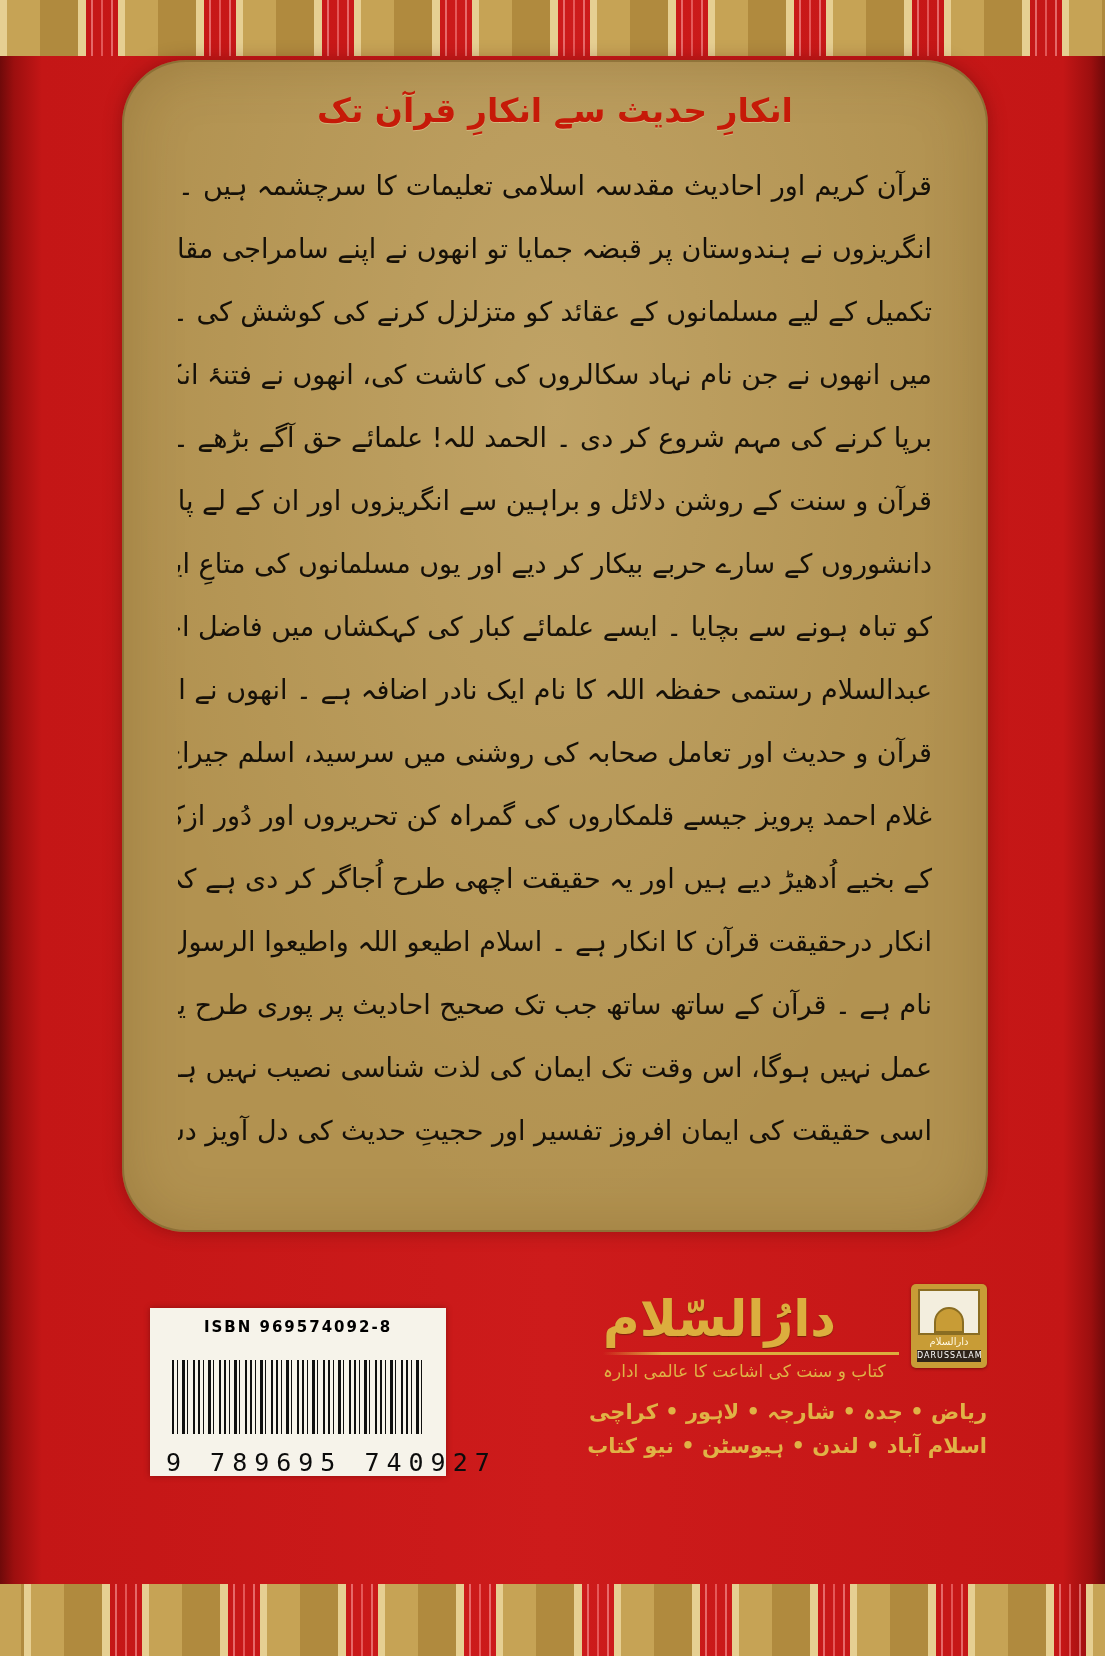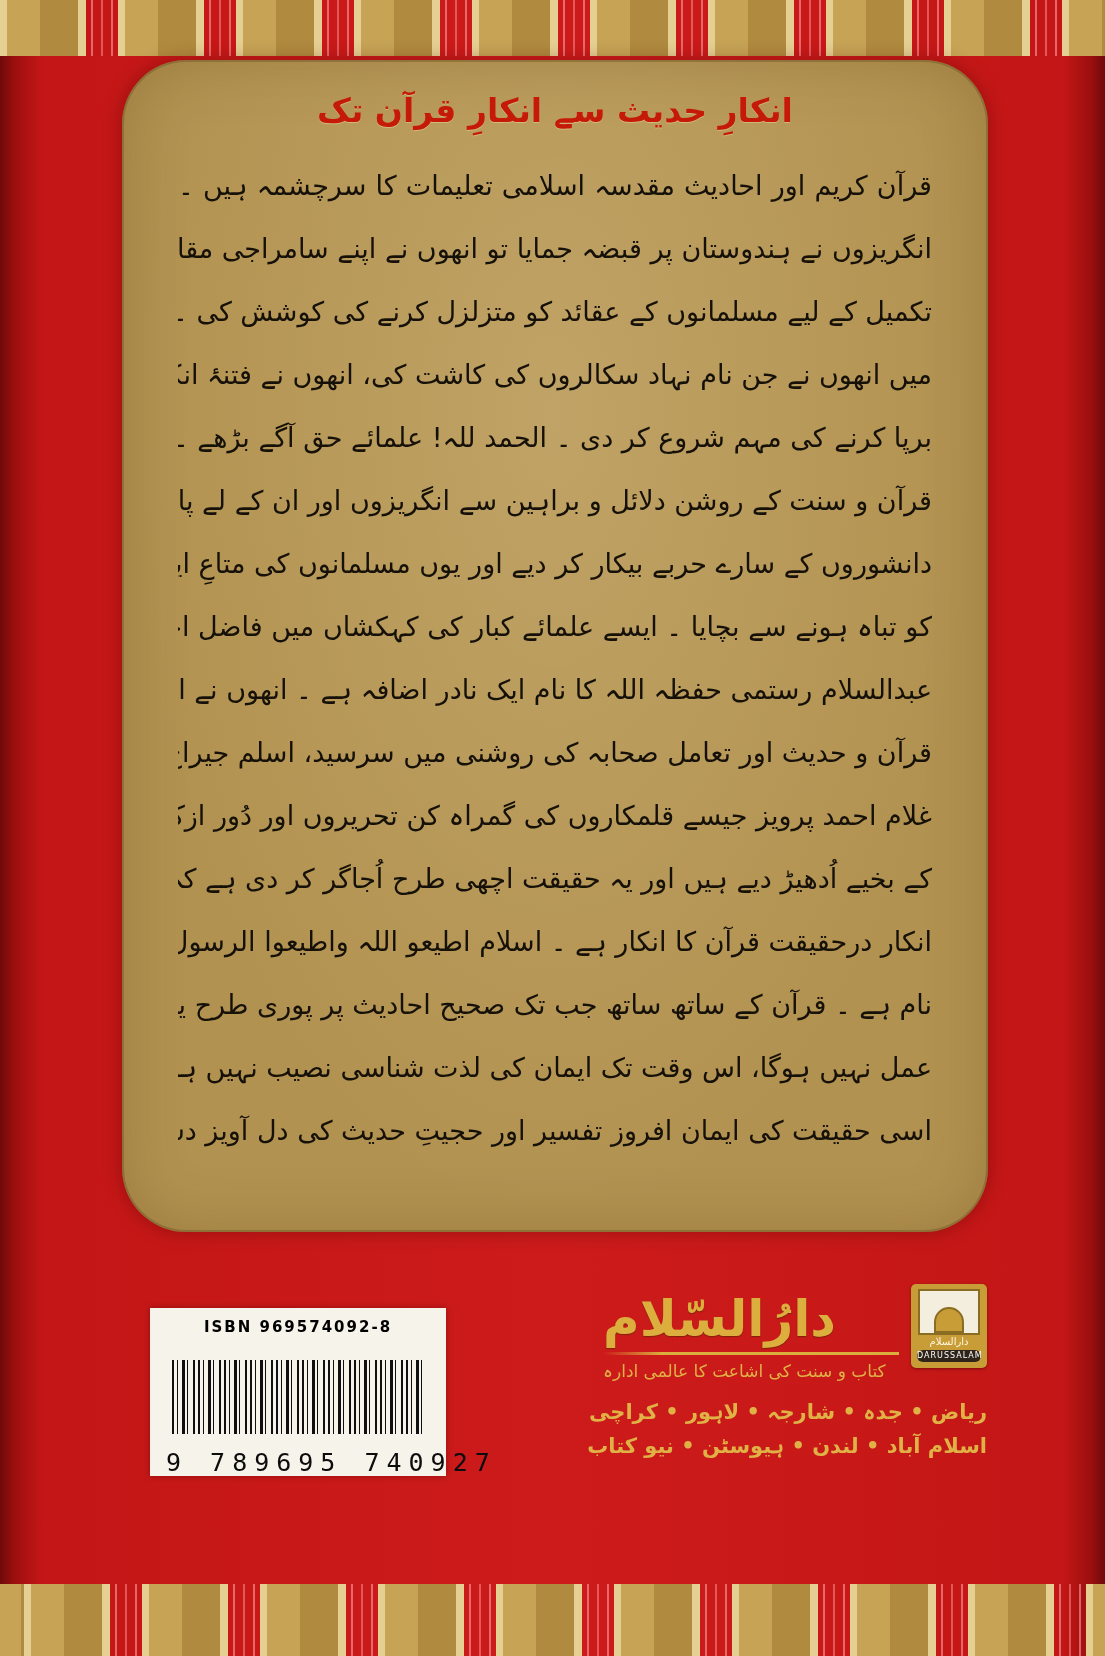--- a/index.html
+++ b/index.html
@@ -93,21 +93,21 @@
     width:62px; height:46px; background:#f3eede; border:2px solid #8a6d22;
     display:flex; align-items:flex-end; justify-content:center; overflow:hidden;
   }
   .logo-dome {
     width:30px; height:26px; background:#c89c36; border:2px solid #8a6d22;
     border-radius:16px 16px 0 0;
   }
   .logo-urdu { font-size:10px; color:#fff8e0; line-height:14px; direction:rtl; }
   .logo-latin {
     width:100%; margin-top:1px; background:#2e2419; color:#ffffff;
-    font-size:8px; letter-spacing:1px; text-align:center; line-height:12px;border-radius:6px;
+    font-size:8px; letter-spacing:1px; text-align:center; line-height:12px;
   }
 
   .pub-cities { margin-top:14px; direction:rtl; text-align:right; }
   .cities-line { font-size:21px; line-height:34px; color:#e0b246; white-space:nowrap; font-weight:bold; }
 </style>
 </head>
 <body>
 
 <div class="page">
 

